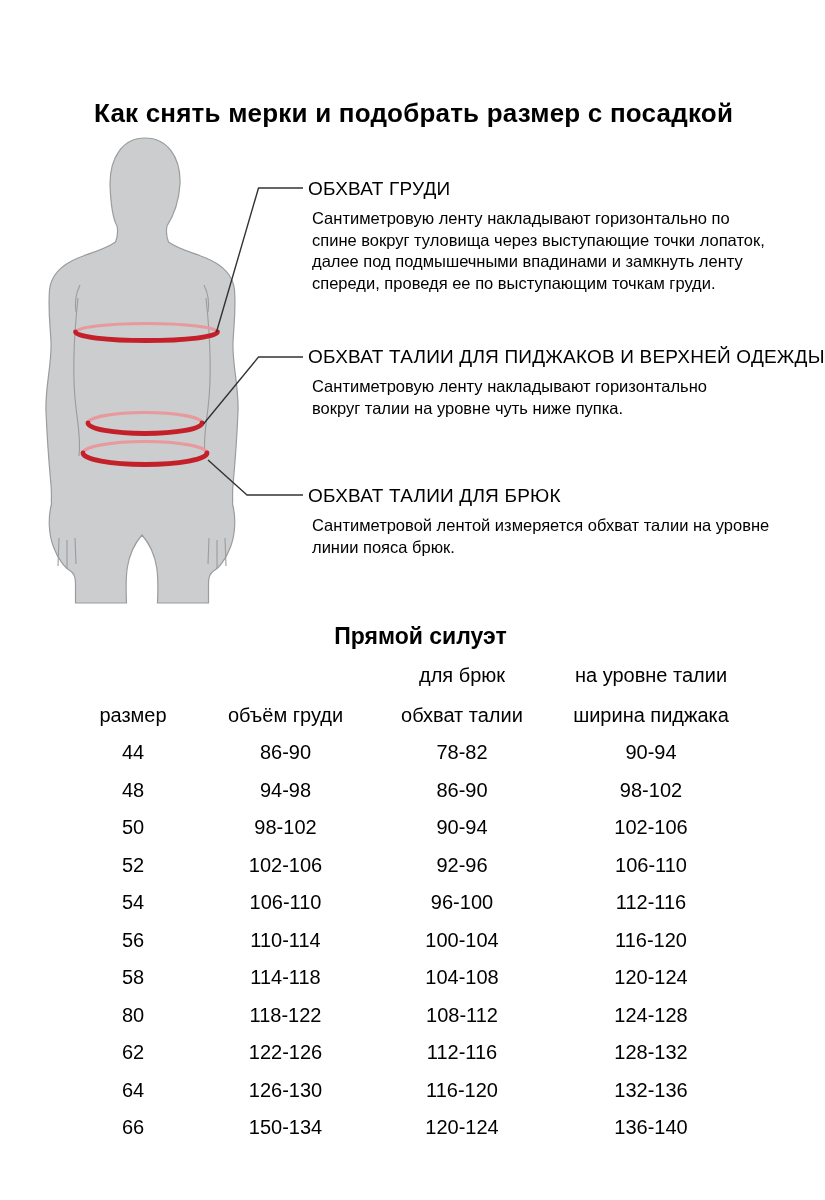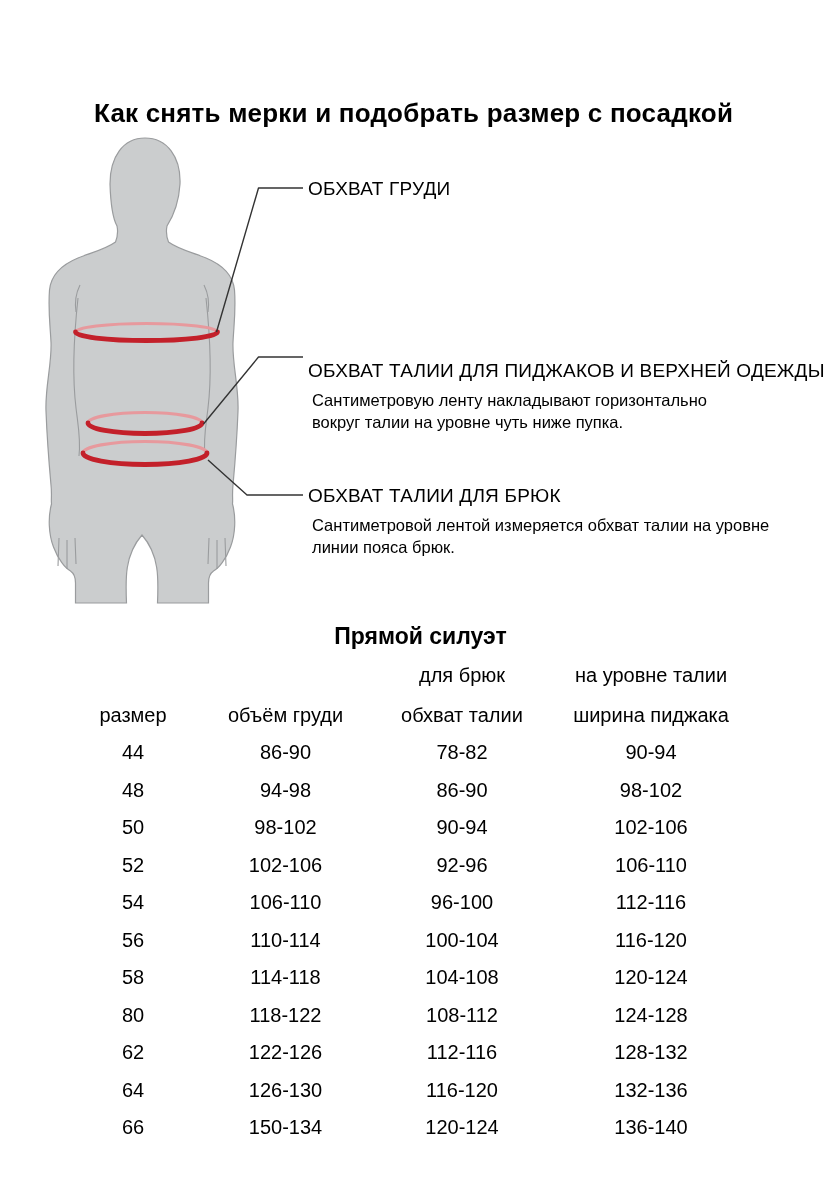--- a/index.html
+++ b/index.html
@@ -7,21 +7,21 @@
         font-family:"Liberation Sans",sans-serif;color:#000;}
   .page-title{position:absolute;left:78px;top:82px;margin:16px;
         font-size:26px;font-weight:bold;white-space:nowrap;letter-spacing:0.2px;}
   .figure-wrap{position:absolute;left:20px;top:130px;width:290px;height:480px;}
   .figure-wrap svg{display:block;}
 
   .label{position:absolute;left:308px;width:512px;}
   .label h2{margin:0;font-size:19px;font-weight:normal;white-space:nowrap;letter-spacing:0.2px;}
   .label p{margin:8px 0 0 4px;font-size:16.5px;line-height:21.5px;white-space:pre-line;}
   .label-chest{top:178px;}
-  .label-waist-jackets{top:346px;margin-top:14px;}
+  .label-waist-jackets{top:346px;}
   .label-waist-trousers{top:485px;}
 
   .table-title{position:absolute;left:0;top:615px;width:825px;margin:8px;text-align:center;
         font-size:23px;font-weight:bold;}
   .size-table{position:absolute;left:63px;top:654px;width:683px;display:table;table-layout:fixed;
         font-size:20px;}
   .tr{display:table-row;}
   .td{display:table-cell;text-align:center;vertical-align:middle;white-space:nowrap;}
   .tr.hdr1 .td{height:38px;}
   .tr.hdr2 .td{height:42px;}
@@ -98,20 +98,24 @@
       </g>
 
       <path class="leader" d="M 283 58 L 238.5 58 L 196.5 202"></path>
       <path class="leader" d="M 283 227 L 238.5 227 L 183.5 294"></path>
       <path class="leader" d="M 283 365 L 227 365 L 188 330"></path>
     </svg>
   </div>
 
   <section class="label label-chest">
     <h2>ОБХВАТ ГРУДИ</h2>
+    <p>Сантиметровую ленту накладывают горизонтально по
+спине вокруг туловища через выступающие точки лопаток,
+далее под подмышечными впадинами и замкнуть ленту
+спереди, проведя ее по выступающим точкам груди.</p>
   </section>
 
   <section class="label label-waist-jackets">
     <h2>ОБХВАТ ТАЛИИ ДЛЯ ПИДЖАКОВ И ВЕРХНЕЙ ОДЕЖДЫ</h2>
     <p>Сантиметровую ленту накладывают горизонтально
 вокруг талии на уровне чуть ниже пупка.</p>
   </section>
 
   <section class="label label-waist-trousers">
     <h2>ОБХВАТ ТАЛИИ ДЛЯ БРЮК</h2>

